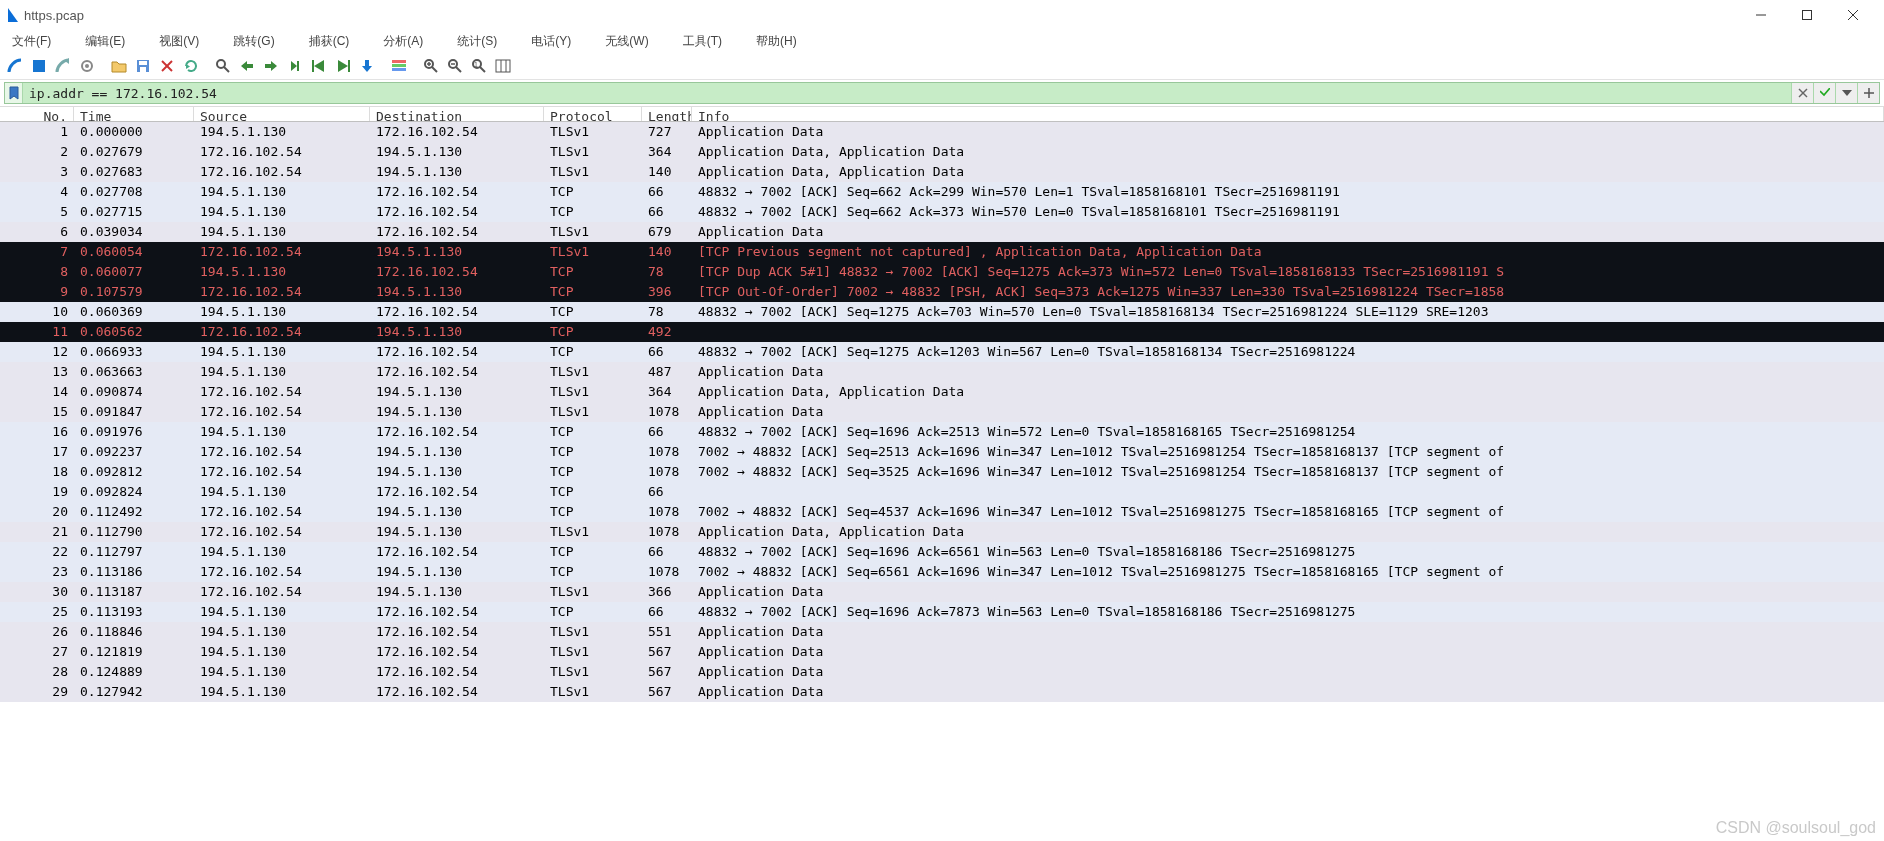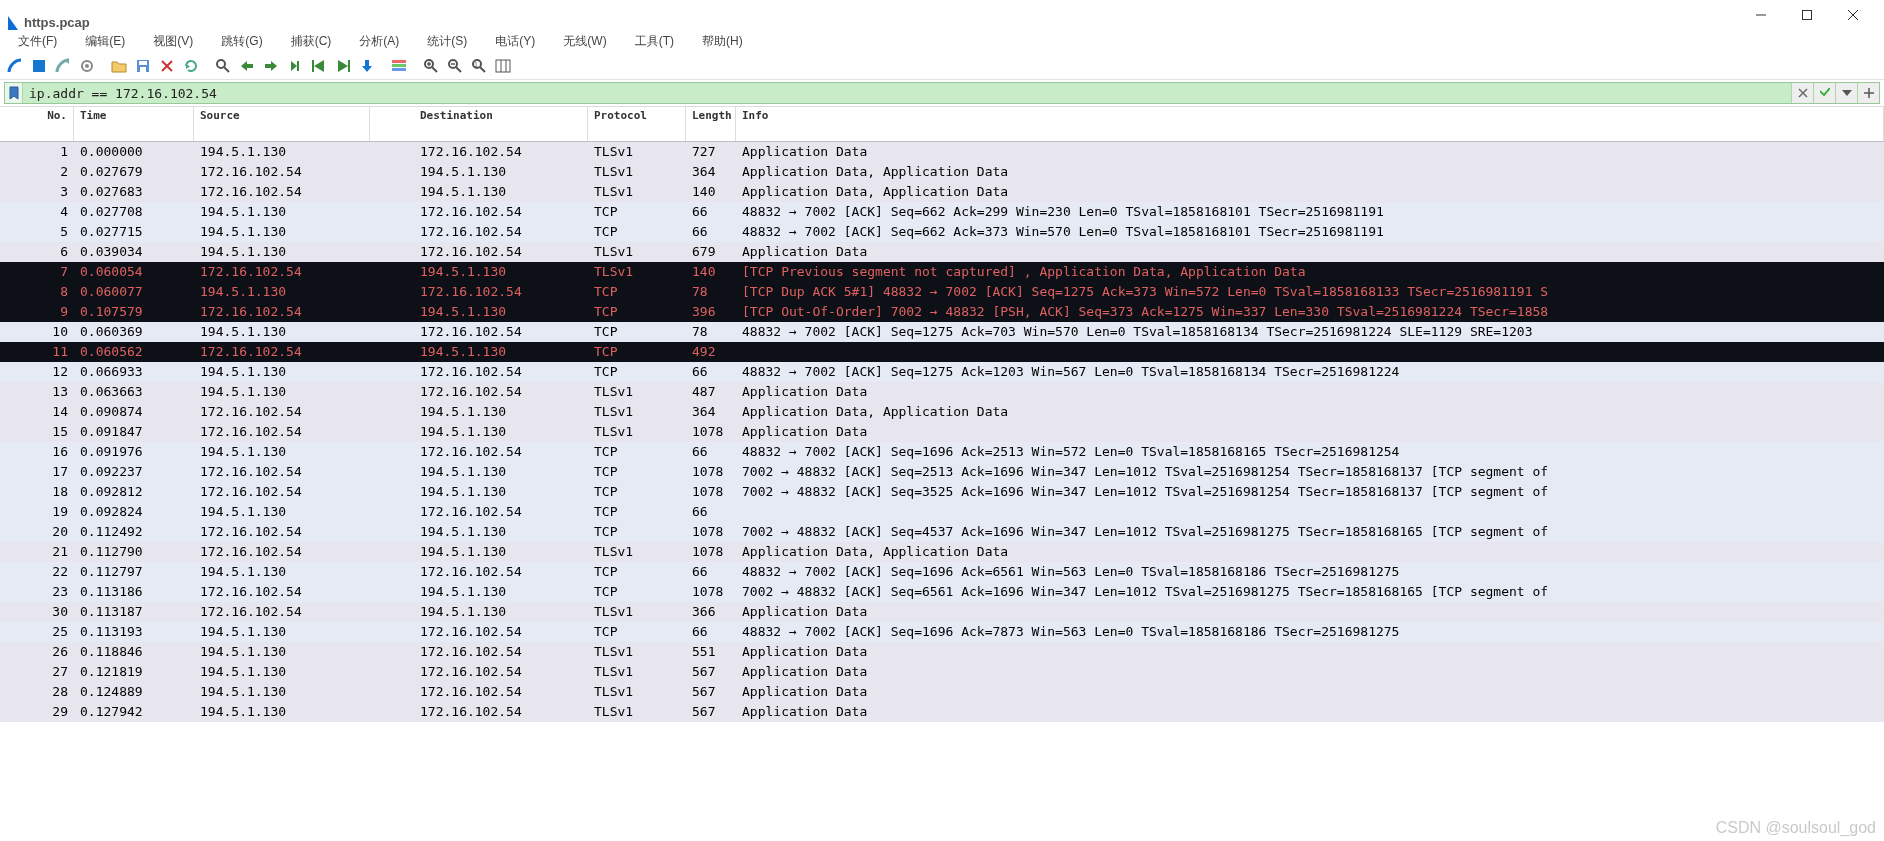--- a/index.html
+++ b/index.html
@@ -1,41 +1,41 @@
 <!DOCTYPE html>
 <html><head>
 <meta charset="utf-8">
 <style>
   * { box-sizing: border-box; margin: 0; padding: 0; }
   html, body { width: 1884px; height: 841px; font-family: "Segoe UI", sans-serif; font-size: 12px; background: #fff; color: #333; overflow: hidden; }
-  .titlebar { height: 30px; display: flex; align-items: flex-end; padding: 0 8px; background: #fff; font-weight: bold; }
+  .titlebar { height: 30px; display: flex; align-items: center; padding: 0 8px; background: #fff; }
   .titlebar .fin { width: 0; height: 0; border-bottom: 14px solid #0a6dd8; border-right: 10px solid transparent; margin-right: 6px; }
   .titlebar .title { color: #555; font-size: 13px; flex: 1; }
   .win-btns { display: flex; gap: 0; }
   .win-btn { width: 46px; height: 30px; display: flex; align-items: center; justify-content: center; color: #444; }
   .win-btn svg { width: 10px; height: 10px; }
-  .menubar { height: 22px; display: flex; align-items: center; padding: 0 4px; gap: 12px; background: #fff; color: #444; font-size: 12px; margin-left: 6px; }
+  .menubar { height: 22px; display: flex; align-items: center; padding: 0 4px; gap: 18px; background: #fff; color: #444; font-size: 12px; }
   .menubar .menu-item { padding: 3px 8px; }
   .toolbar { height: 28px; display: flex; align-items: center; padding: 0 4px; gap: 2px; border-bottom: 1px solid #e3e3e3; }
   .tbtn { width: 22px; height: 22px; display: flex; align-items: center; justify-content: center; border-radius: 2px; }
   .tbtn svg { display: block; }
   .tsep { width: 6px; }
   .filterbar { height: 22px; display: flex; align-items: stretch; border: 1px solid #98c79a; margin: 2px 4px; background: #c7ecc7; }
   .filterbar .bookmark { width: 18px; display: flex; align-items: center; justify-content: center; background: #e8f7e8; border-right: 1px solid #aad8ab; }
   .filterbar input { flex: 1; border: none; outline: none; background: transparent; padding: 0 6px; font-family: Consolas, monospace; font-size: 13px; color: #222; }
   .filterbar .fbtn { width: 22px; display: flex; align-items: center; justify-content: center; border-left: 1px solid #aad8ab; color: #555; background: #eee; }
-  .pkt-header { height: 36px; display: flex; border-top: 1px solid #dcdcdc; border-bottom: 1px solid #c0c0c0; background: #fff; font-family: Consolas, monospace; font-size: 11px; color: #333; font-weight: bold; }
+  .pkt-header { height: 16px; display: flex; border-top: 1px solid #dcdcdc; border-bottom: 1px solid #c0c0c0; background: #fff; font-family: Consolas, monospace; font-size: 13px; color: #333; }
   .pkt-header .col { padding: 2px 6px; border-right: 1px solid #dcdcdc; overflow: hidden; white-space: nowrap; }
   .pkt-body { height: calc(841px - 30px - 22px - 28px - 26px - 20px); overflow: hidden; font-family: Consolas, monospace; font-size: 13px; line-height: 20px; }
   .row { display: flex; height: 20px; white-space: nowrap; }
   .row .cell { padding: 0 6px; overflow: hidden; text-overflow: clip; }
   .c-no   { width: 74px; text-align: right; }
   .c-time { width: 120px; }
   .c-src  { width: 176px; }
-  .c-dst  { width: 174px; margin-left: 44px; }
+  .c-dst  { width: 174px; }
   .c-prot { width: 98px; }
   .c-len  { width: 50px; text-align: left; }
   .c-info { flex: 1; padding-left: 4px; }
   .bg-default { background: #e7e6ef; color: #000; }
   .bg-tcp     { background: #e5eaf5; color: #000; }
   .bg-dup     { background: #0d1117; color: #e06060; }
   .watermark { position: fixed; right: 8px; bottom: 4px; color: #c9c9c9; font-size: 16px; font-family: "Segoe UI", sans-serif; }
 </style>
 </head>
 <body>
@@ -277,21 +277,21 @@
       <div class="cell c-len">140</div>
       <div class="cell c-info">Application Data, Application Data</div>
     </div>
     <div class="row bg-tcp">
       <div class="cell c-no">4</div>
       <div class="cell c-time">0.027708</div>
       <div class="cell c-src">194.5.1.130</div>
       <div class="cell c-dst">172.16.102.54</div>
       <div class="cell c-prot">TCP</div>
       <div class="cell c-len">66</div>
-      <div class="cell c-info">48832 → 7002 [ACK] Seq=662 Ack=299 Win=230 Len=0 TSval=1858168101 TSecr=2516981191</div>
+      <div class="cell c-info">48832 → 7002 [ACK] Seq=662 Ack=299 Win=570 Len=1 TSval=1858168101 TSecr=2516981191</div>
     </div>
     <div class="row bg-tcp">
       <div class="cell c-no">5</div>
       <div class="cell c-time">0.027715</div>
       <div class="cell c-src">194.5.1.130</div>
       <div class="cell c-dst">172.16.102.54</div>
       <div class="cell c-prot">TCP</div>
       <div class="cell c-len">66</div>
       <div class="cell c-info">48832 → 7002 [ACK] Seq=662 Ack=373 Win=570 Len=0 TSval=1858168101 TSecr=2516981191</div>
     </div>

